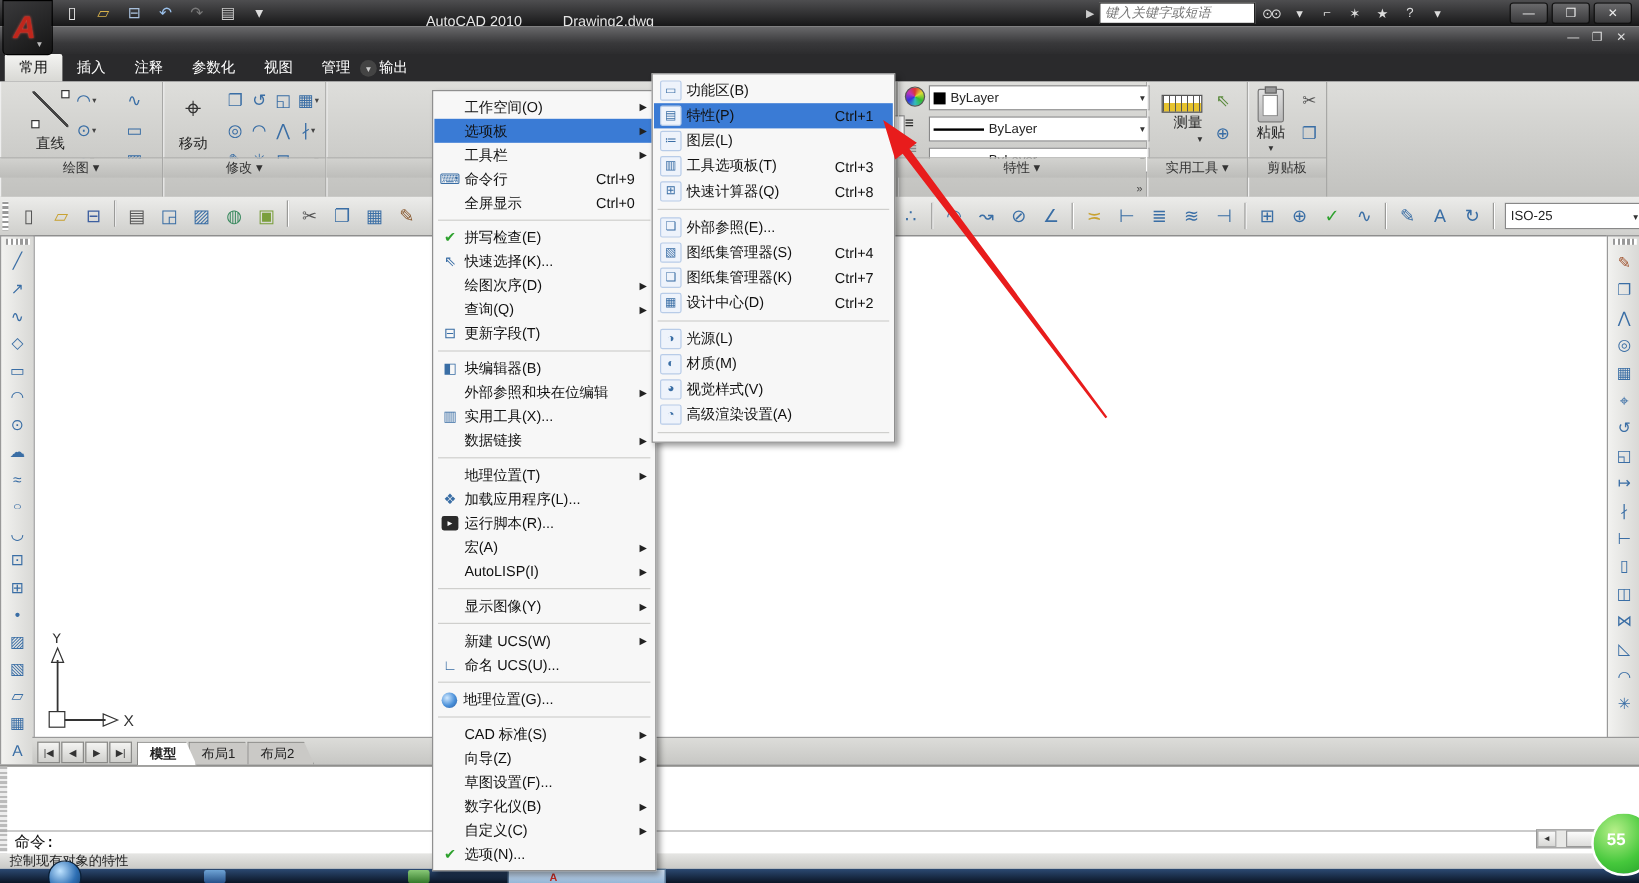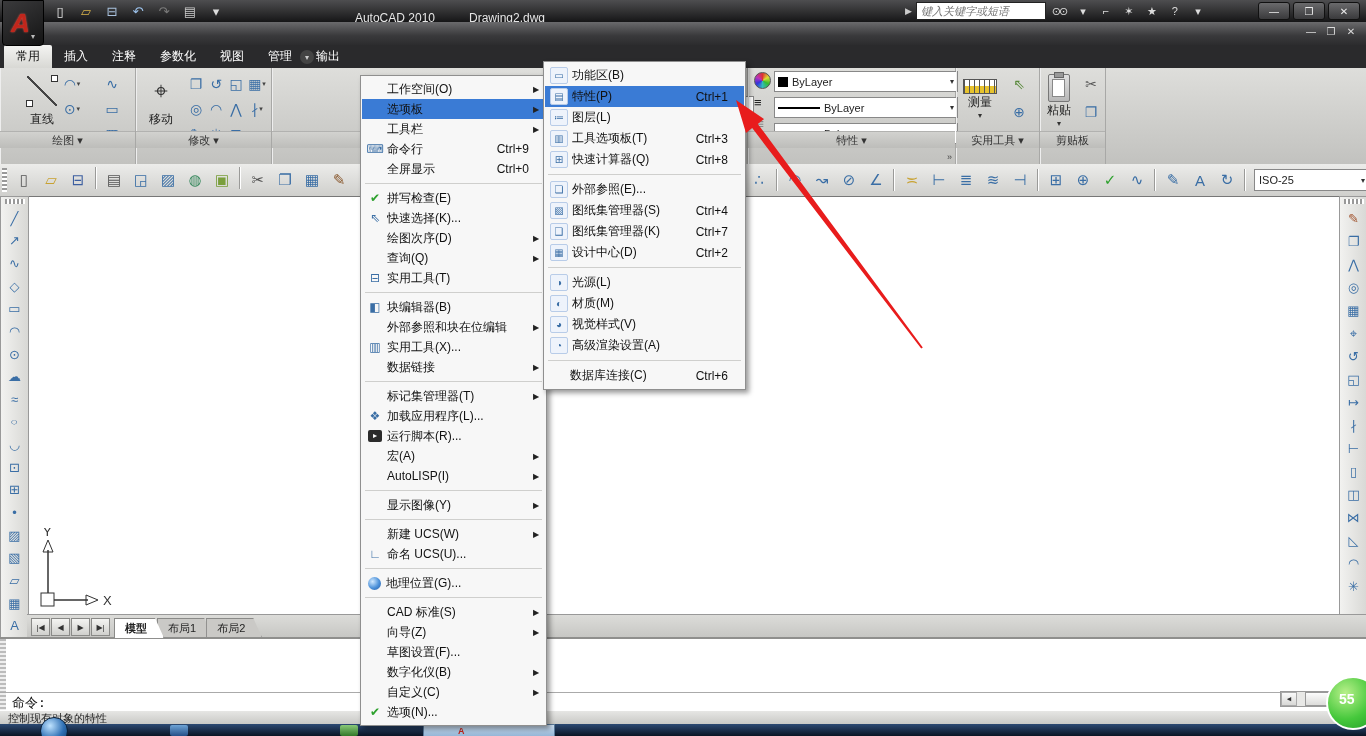--- a/index.html
+++ b/index.html
@@ -416,21 +416,21 @@
           <div class="prop-combo" data-name="linetype-dropdown">
             <span class="lw" data-name="linetype-swatch-icon"></span>
             <span class="val" data-name="linetype-value">ByLayer</span>
             <span class="dd" data-name="chevron-down-icon">▾</span>
           </div>
         </div>
       <div class="panel-label" data-name="properties-panel-label">特性 ▾</div>
       <span class="launcher" data-name="dialog-launcher-icon">»</span>
     </div>
     <div class="rpanel" style="left:956px;width:83px;" data-name="ribbon-panel-utilities">
-      <div class="big-btn" style="left:2px;width:44px;" data-name="measure-button">
+      <div class="big-btn" style="left:2px;width:44px;align-items:flex-end;" data-name="measure-button">
         <span class="ruler-icon" data-name="measure-ruler-icon"></span>
         <span data-name="measure-label">测量</span>
         <span class="dd-small" data-name="chevron-down-icon">▾</span>
       </div>
       <div class="side-col" id="util-icons" style="left:50px;top:3px;" data-name="utility-icons">
           <span class="icon-btn" data-name="quick-select-button">
             <span class="glyph" data-name="quick-select-icon" style="color: rgb(90, 138, 60);">⇖</span>
           </span>
           <span class="icon-btn" data-name="id-point-button">
             <span class="glyph" data-name="id-point-icon" style="color: rgb(58, 110, 165);">⊕</span>
@@ -799,21 +799,21 @@
         <span class="mi-arrow" data-name="submenu-arrow-icon">▶</span>
       </div>
       <div class="menu-item" data-name="menu-item-inquiry">
         <span class="mi-icon empty" data-name="menu-icon-empty"></span>
         <span class="mi-label" data-name="menu-item-label">查询(Q)</span>
         <span class="mi-shortcut" data-name="menu-item-shortcut"></span>
         <span class="mi-arrow" data-name="submenu-arrow-icon">▶</span>
       </div>
       <div class="menu-item" data-name="menu-item-update-fields">
         <span class="mi-icon" data-name="update-fields-icon">⊟</span>
-        <span class="mi-label" data-name="menu-item-label">实用工具(T)</span>
+        <span class="mi-label" data-name="menu-item-label">更新字段(T)</span>
         <span class="mi-shortcut" data-name="menu-item-shortcut"></span>
         <span class="mi-arrow" data-name="submenu-arrow-icon"></span>
       </div>
       <div class="menu-sep" data-name="menu-separator"></div>
       <div class="menu-item" data-name="menu-item-block-editor">
         <span class="mi-icon" data-name="block-editor-icon">◧</span>
         <span class="mi-label" data-name="menu-item-label">块编辑器(B)</span>
         <span class="mi-shortcut" data-name="menu-item-shortcut"></span>
         <span class="mi-arrow" data-name="submenu-arrow-icon"></span>
       </div>
@@ -831,21 +831,21 @@
       </div>
       <div class="menu-item" data-name="menu-item-data-links">
         <span class="mi-icon empty" data-name="menu-icon-empty"></span>
         <span class="mi-label" data-name="menu-item-label">数据链接</span>
         <span class="mi-shortcut" data-name="menu-item-shortcut"></span>
         <span class="mi-arrow" data-name="submenu-arrow-icon">▶</span>
       </div>
       <div class="menu-sep" data-name="menu-separator"></div>
       <div class="menu-item" data-name="menu-item-action-recorder">
         <span class="mi-icon empty" data-name="menu-icon-empty"></span>
-        <span class="mi-label" data-name="menu-item-label">标记集管理器(T)</span>
+        <span class="mi-label" data-name="menu-item-label">地理位置(T)</span>
         <span class="mi-shortcut" data-name="menu-item-shortcut"></span>
         <span class="mi-arrow" data-name="submenu-arrow-icon">▶</span>
       </div>
       <div class="menu-item" data-name="menu-item-load-application">
         <span class="mi-icon" data-name="load-application-icon">❖</span>
         <span class="mi-label" data-name="menu-item-label">加载应用程序(L)...</span>
         <span class="mi-shortcut" data-name="menu-item-shortcut"></span>
         <span class="mi-arrow" data-name="submenu-arrow-icon"></span>
       </div>
       <div class="menu-item" data-name="menu-item-run-script">
@@ -1006,26 +1006,20 @@
         <span class="mi-shortcut" data-name="menu-item-shortcut"></span>
         <span class="mi-arrow" data-name="submenu-arrow-icon"></span>
       </div>
       <div class="menu-item" data-name="menu-item-advanced-render-settings">
         <span class="mi-icon palette" data-name="advanced-render-settings-icon">◔</span>
         <span class="mi-label" data-name="menu-item-label">高级渲染设置(A)</span>
         <span class="mi-shortcut" data-name="menu-item-shortcut"></span>
         <span class="mi-arrow" data-name="submenu-arrow-icon"></span>
       </div>
       <div class="menu-sep" data-name="menu-separator"></div>
-      <div class="menu-item" data-name="menu-item-dbconnect">
-        <span class="mi-icon empty" data-name="menu-icon-empty"></span>
-        <span class="mi-label" data-name="menu-item-label">数据库连接(C)</span>
-        <span class="mi-shortcut" data-name="menu-item-shortcut">Ctrl+6</span>
-        <span class="mi-arrow" data-name="submenu-arrow-icon"></span>
-      </div>
     </div>
 
   <svg id="arrow-svg" width="1366" height="736" data-name="annotation-arrow">
     <polygon data-name="annotation-arrow-shape" points="736,100 764,119 757.8,123.9 922.8,347.4 921.2,348.6 752.2,128.1 746,133" fill="#e81c1c"></polygon>
   </svg>
 
   <div id="badge" data-name="notification-badge">
     <span data-name="notification-count">55</span>
   </div>
 

